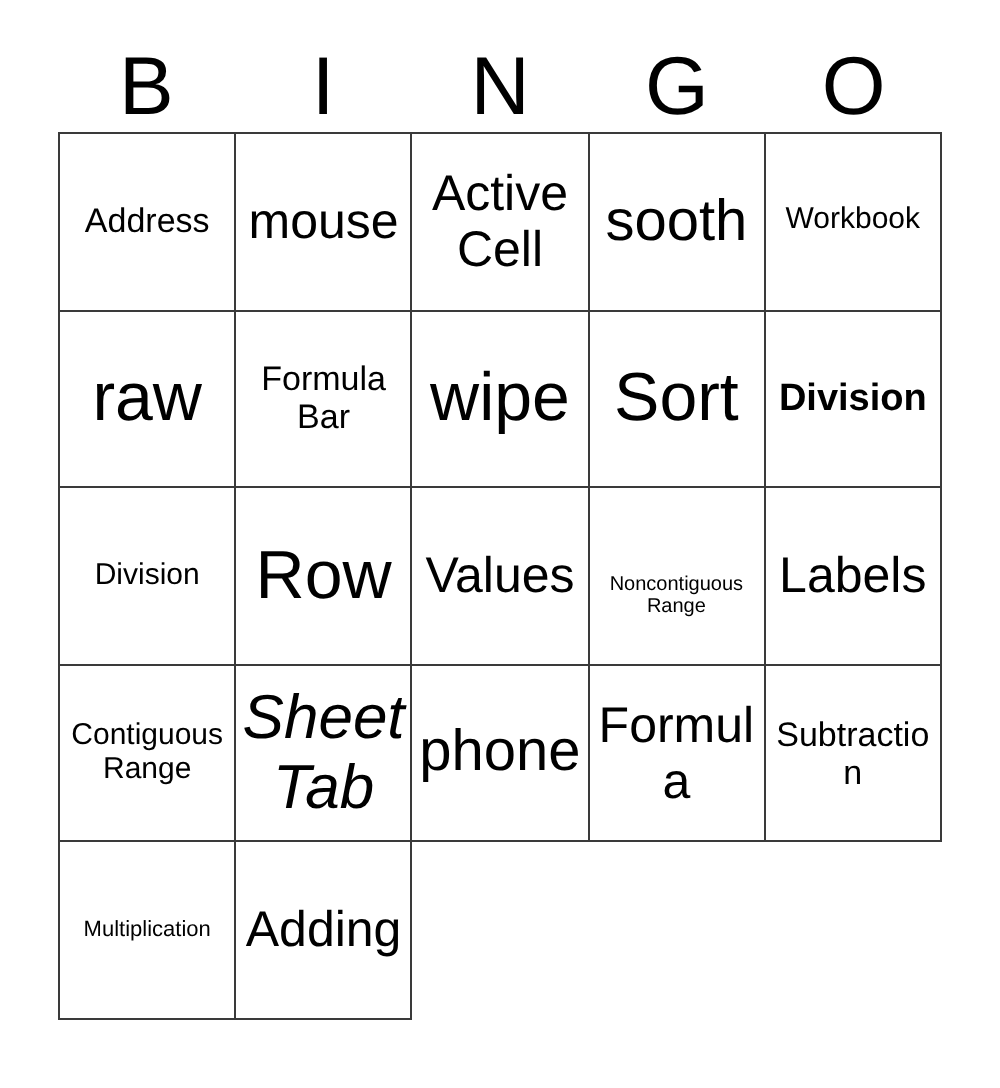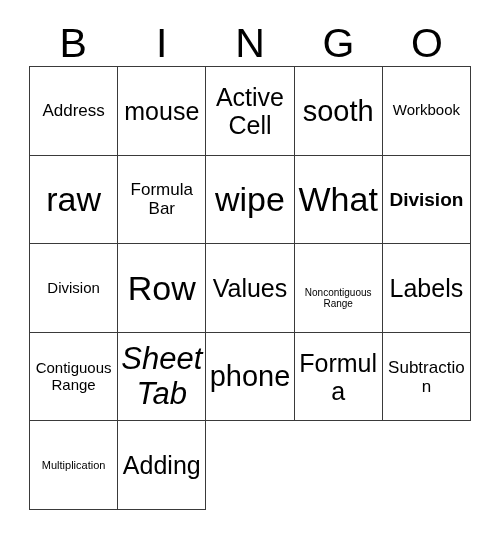--- a/index.html
+++ b/index.html
@@ -122,21 +122,21 @@
     <div class="bingo-cell">
         <span class="cell-text fs-6xl">raw</span>
       </div>
     <div class="bingo-cell">
         <span class="cell-text fs-lg">Formula Bar</span>
       </div>
     <div class="bingo-cell">
         <span class="cell-text fs-6xl">wipe</span>
       </div>
     <div class="bingo-cell">
-        <span class="cell-text fs-6xl">What</span>
+        <span class="cell-text fs-6xl">Sort</span>
       </div>
     <div class="bingo-cell">
         <span class="cell-text fs-xl">Division</span>
       </div>
 
     <div class="bingo-cell">
         <span class="cell-text fs-md">Division</span>
       </div>
     <div class="bingo-cell">
         <span class="cell-text fs-6xl">Row</span>

